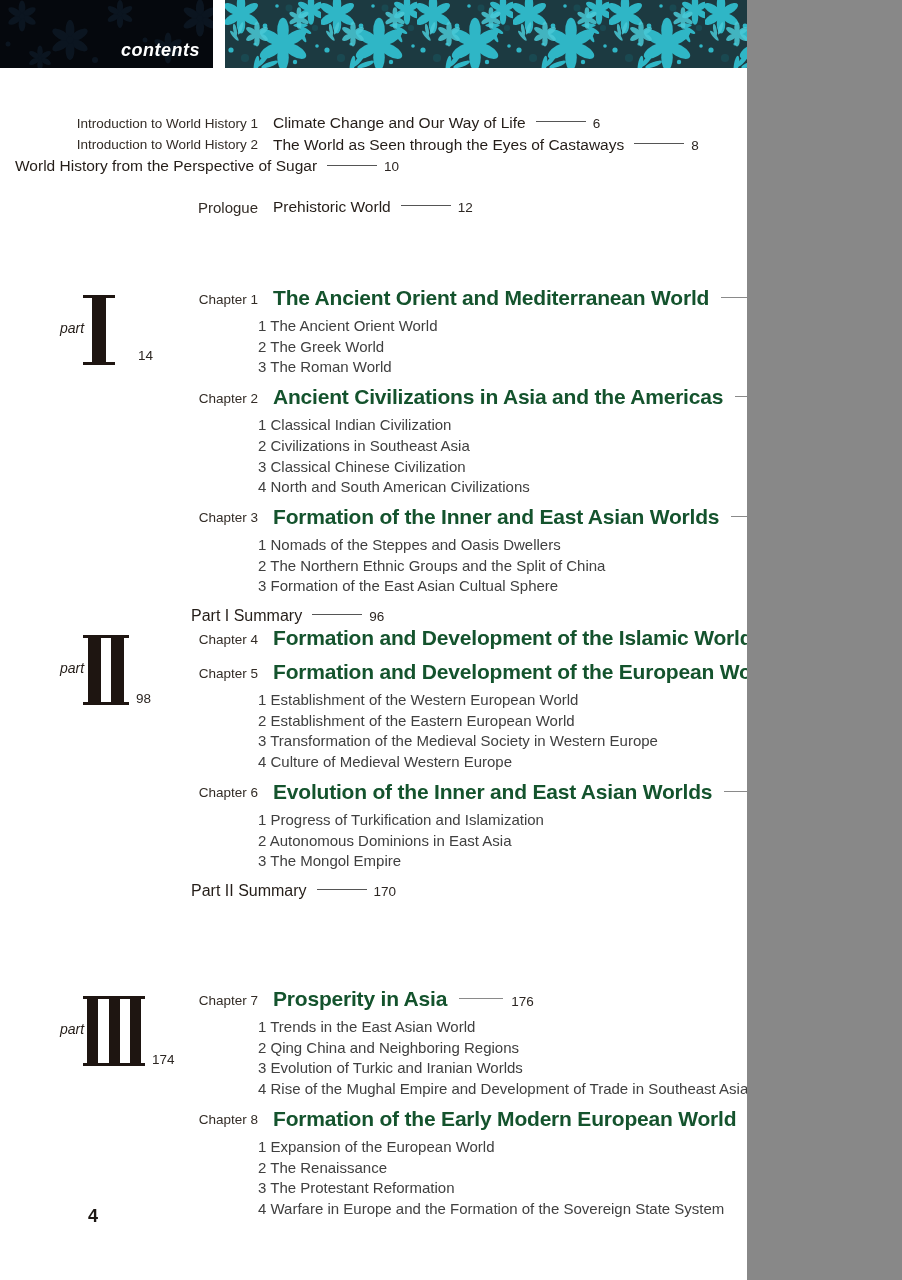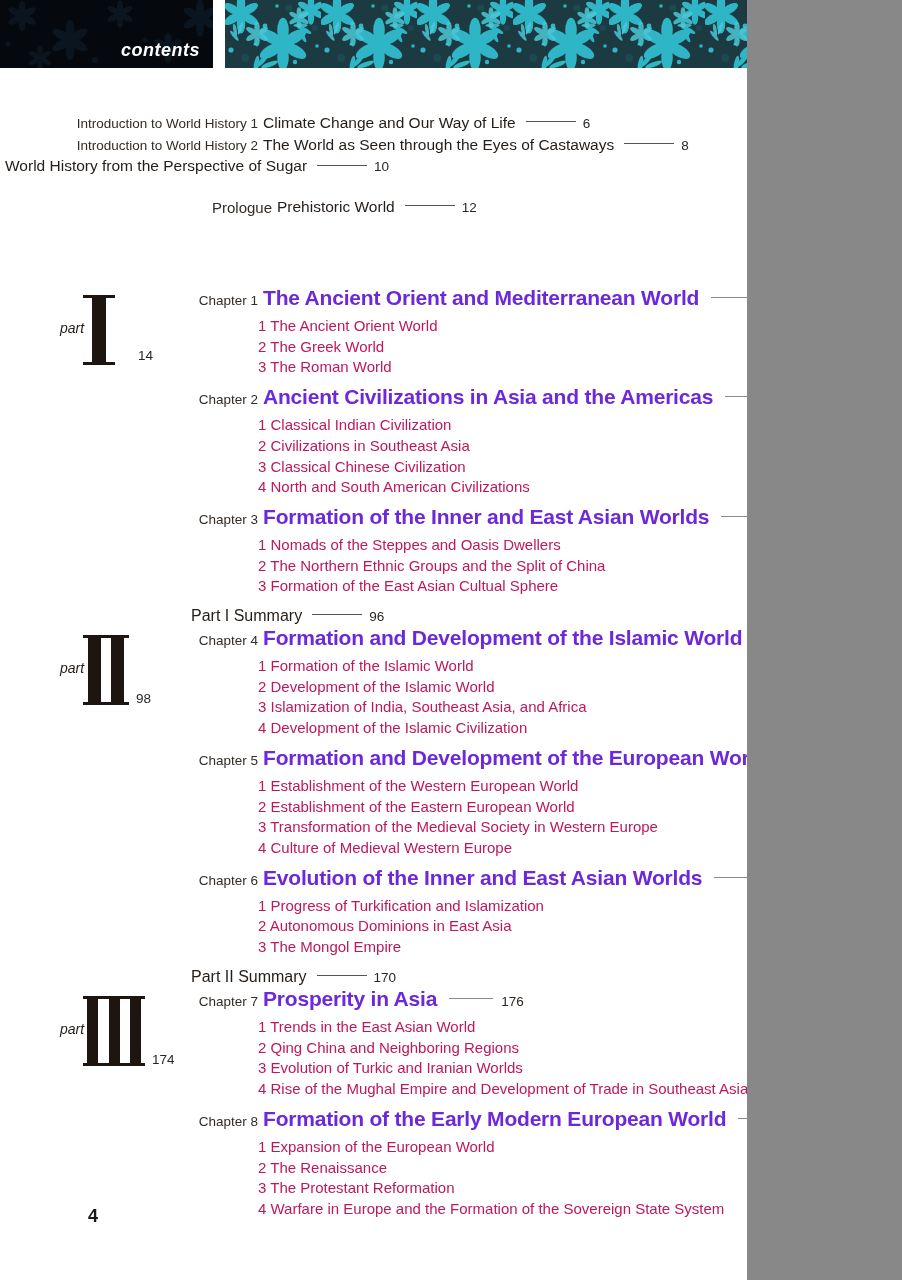--- a/index.html
+++ b/index.html
@@ -10,30 +10,30 @@
   .header{position:absolute;top:0;left:0;width:902px;height:68px;display:flex;}
   .header-black{position:relative;width:213px;height:68px;background:#05080d;flex:0 0 213px;}
   .header-black svg{position:absolute;inset:0;}
   .contents-label{position:absolute;right:13px;bottom:7px;color:#ffffff;font-style:italic;
                   font-weight:bold;font-size:18px;letter-spacing:.5px;}
   .header-gap{width:12px;background:#ffffff;flex:0 0 12px;}
   .header-pattern{flex:1;height:68px;position:relative;}
   .header-pattern svg{position:absolute;inset:0;width:100%;height:68px;}
 
   
-  .row{display:flex;align-items:flex-end;white-space:nowrap;}
+  .row{display:flex;align-items:center;white-space:nowrap;}
   .label-col{flex:0 0 258px;width:258px;text-align:right;color:#332c26;}
-  .content-col{margin-left:5px;}
+  .content-col{margin-left:15px;}
 
   
   .intro-block{position:absolute;top:113px;left:0;right:20px;}
   .intro-row{line-height:20.6px;}
   .intro-row .label-col{font-size:13.5px;}
   .intro-title{font-size:15.5px;}
-  .prologue-row{position:absolute;top:197px;left:14px;right:20px;line-height:20.6px;}
+  .prologue-row{position:absolute;top:197px;left:0;right:20px;line-height:20.6px;}
   .prologue-row .label-col{font-size:15px;}
 
   
   .dash{display:inline-block;width:50px;border-top:1px solid #555;vertical-align:middle;
         margin:0 7px 0 10px;transform:translateY(-2px);}
   .dash-lg{display:inline-block;width:44px;border-top:1.5px solid #8a8a8a;vertical-align:middle;
         margin:0 8px 0 12px;transform:translateY(-3px);}
   .pg{font-size:13.5px;color:#2c2622;font-weight:normal;}
 
   
@@ -51,23 +51,23 @@
   .n3{width:62px;} .n3 .stems{justify-content:space-between;padding:0 4px;} .n3 .stems b{width:11px;}
   .part-page{position:absolute;font-size:13.5px;color:#2c2622;text-align:center;}
   .pm1 .part-page{left:78px;top:55px;}
   .pm2 .part-page{left:76px;top:58px;}
   .pm3 .part-page{left:92px;top:58px;}
 
   
   .chapter{margin-bottom:6px;}
   .chapter-heading{line-height:25px;margin:0 0 3px;}
   .chapter-heading .label-col{font-size:13.5px;font-weight:normal;}
-  .chapter-title{font-size:21px;font-weight:bold;color:#6d28d9;letter-spacing:-.2px;}
+  .chapter-title{font-size:21px;font-weight:bold;color:#14532d;letter-spacing:-.2px;}
   .sections{list-style:none;margin:0;padding:0;}
-  .sections li{font-size:15px;line-height:20.7px;color:#be185d;}
+  .sections li{font-size:15px;line-height:20.7px;color:#404040;}
   .summary-row{margin-left:191px;font-size:16px;line-height:26px;white-space:nowrap;}
 
   
   .folio{position:absolute;left:88px;top:1206px;font-size:18px;font-weight:bold;color:#1c1713;}
 </style>
 </head>
 <body>
 
 <div class="page">
 
@@ -243,29 +243,20 @@
         <div class="bar"></div>
       </div>
       <span class="part-page">98</span>
     </div>
 
     <div class="chapter">
       <div class="row chapter-heading">
         <span class="label-col">Chapter 4</span>
         <span class="content-col"><span class="chapter-title">Formation and Development of the Islamic World</span><span class="dash-lg"></span><span class="pg">100</span></span>
       </div>
-      <div class="row">
-          <span class="label-col"></span>
-        <ul class="sections content-col">
-          <li>1 Formation of the Islamic World</li>
-          <li>2 Development of the Islamic World</li>
-          <li>3 Islamization of India, Southeast Asia, and Africa</li>
-          <li>4 Development of the Islamic Civilization</li>
-        </ul>
-      </div>
     </div>
 
     <div class="chapter">
       <div class="row chapter-heading">
         <span class="label-col">Chapter 5</span>
         <span class="content-col"><span class="chapter-title">Formation and Development of the European World</span><span class="dash-lg"></span><span class="pg">118</span></span>
       </div>
       <div class="row">
           <span class="label-col"></span>
         <ul class="sections content-col">

